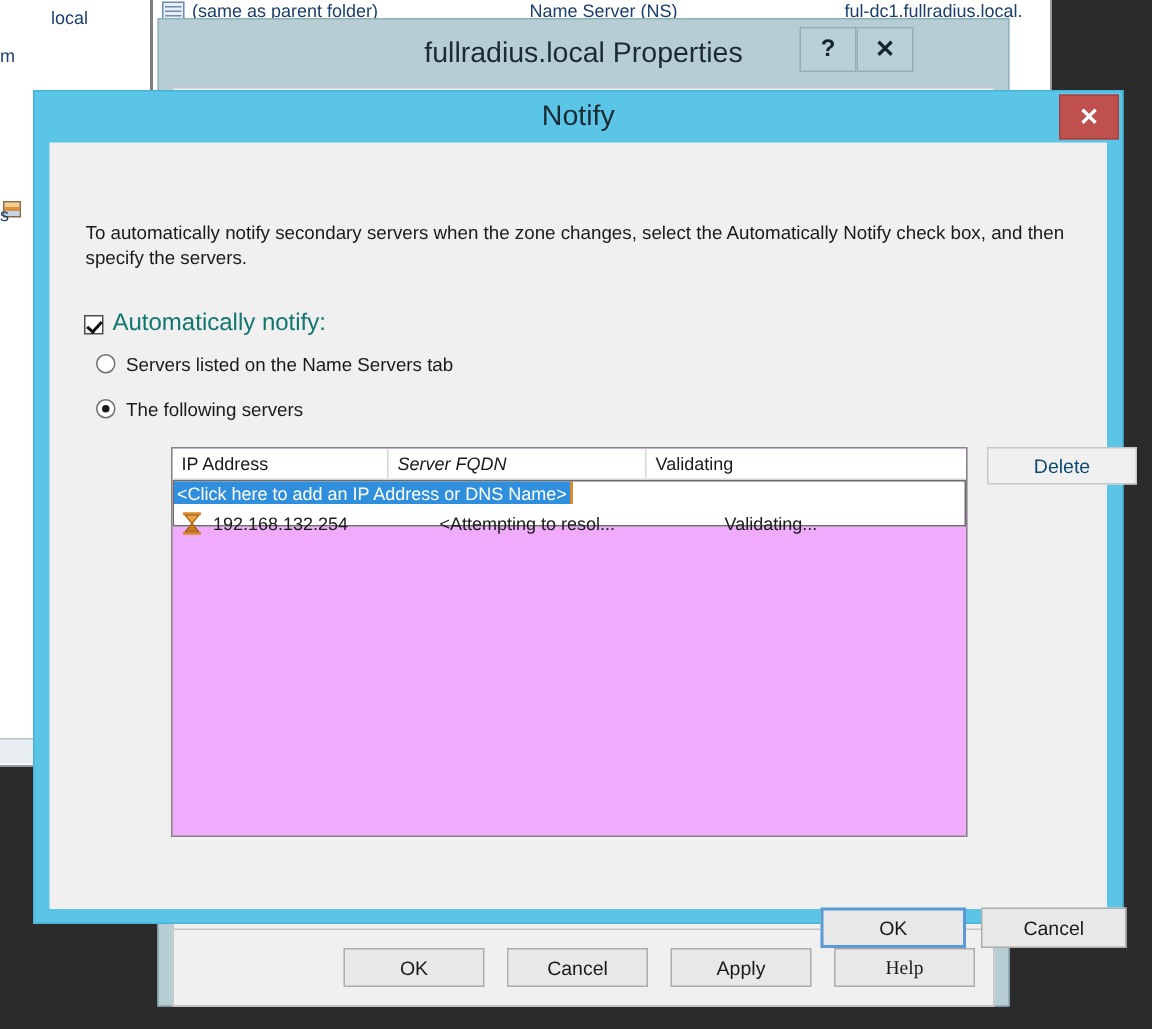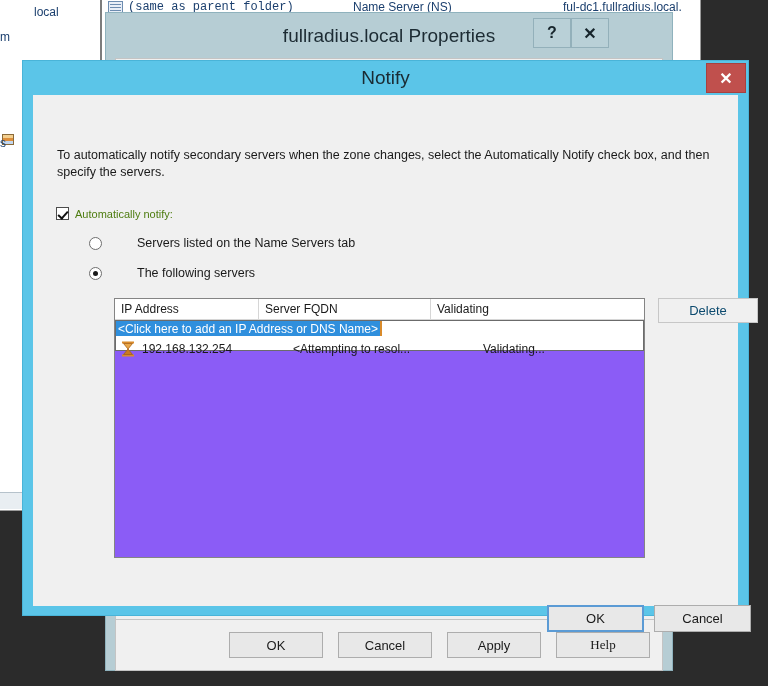--- a/index.html
+++ b/index.html
@@ -277,30 +277,29 @@
   }
   .chk-box.checked::after {
     content: "";
     position: absolute;
     left: 3px; top: 1px;
     width: 4px; height: 8px;
     border: solid #111111;
     border-width: 0 2px 2px 0;
     transform: rotate(42deg);
   }
-  .chk-label { font-size: 11px; color: #4d7c0f; white-space: nowrap; }
+  .chk-label { font-size: 16px; color: #0f766e; white-space: nowrap; }
 
   
   .radio-row {
     position: absolute;
-    left: 56px;
-    display: flex;
-    align-items: center;
-    cursor: default;
-    gap: 28px;
+    left: 31px;
+    display: flex;
+    align-items: flex-start;
+    cursor: default;
   }
   #radio-name-servers { top: 141px; }
   #radio-following    { top: 171px; }
   .radio-circle {
     position: relative;
     width: 13px; height: 13px;
     background: #ffffff;
     border: 1px solid #6e6e6e;
     border-radius: 50%;
     box-sizing: border-box;
@@ -314,21 +313,21 @@
     border-radius: 50%;
     background: #1a1a1a;
   }
   .radio-label { font-size: 12.5px; color: #1a1a1a; white-space: nowrap; }
 
   
   .servers-list {
     position: absolute;
     left: 81px; top: 203px;
     width: 531px; height: 260px;
-    background: #8b5cf6;
+    background: #f0abfc;
     border: 1px solid #848484;
     box-sizing: border-box;
     overflow: hidden;
   }
   .lv-header {
     position: absolute;
     left: 0; top: 0;
     width: 529px; height: 21px;
     background: #ffffff;
     border-bottom: 1px solid #d6d6d6;
@@ -342,21 +341,21 @@
     box-sizing: border-box;
     font-size: 12px;
     color: #1a1a1a;
     display: flex;
     align-items: center;
     padding-left: 6px;
     white-space: nowrap;
     cursor: default;
   }
   #lv-col-ip    { left: 0;    width: 144px; }
-  #lv-col-fqdn  { left: 144px; width: 172px; }
+  #lv-col-fqdn  { left: 144px; width: 172px; font-style: italic; }
   #lv-col-valid { left: 316px; width: 213px; border-right: none; }
 
   .lv-addrow {
     position: absolute;
     left: 0; top: 21px;
     width: 529px; height: 31px;
     border: 1px solid #6b6b6b;
     box-sizing: border-box;
     background: #ffffff;
     cursor: text;
@@ -425,21 +424,21 @@
     <div class="bg-tree-pane">
       <div class="bg-tree-text" style="left:0px; top:5px;padding-left:34px;">local</div>
       <div class="bg-tree-text" style="left:0px; top:30px;">m</div>
       <div class="bg-tree-icon" style="left:2px; top:134px;"></div>
       <div class="bg-tree-text" style="left:0px; top:136px;">s</div>
     </div>
 
     <div class="bg-list-pane">
       <div class="bg-row" style="top:0px;">
         <div class="bg-rec-icon" style="left:5px; top:1px;"></div>
-        <div class="bg-cell" style="left:25px; top:0px;font-family:Liberation Mono, monospace;">(same as parent folder)</div>
+        <div class="bg-cell" style="left:25px; top:0px;">(same as parent folder)</div>
         <div class="bg-cell" style="left:250px; top:0px;">Name Server (NS)</div>
         <div class="bg-cell" style="left:460px; top:0px;">ful-dc1.fullradius.local.</div>
       </div>
       <div class="bg-row" style="top:18px;">
         <div class="bg-cell" style="left:460px; top:0px;">s.local.</div>
       </div>
       <div class="bg-row" style="top:36px;">
         <div class="bg-cell" style="left:460px; top:0px;">0000:cc63:e...</div>
       </div>
     </div>

